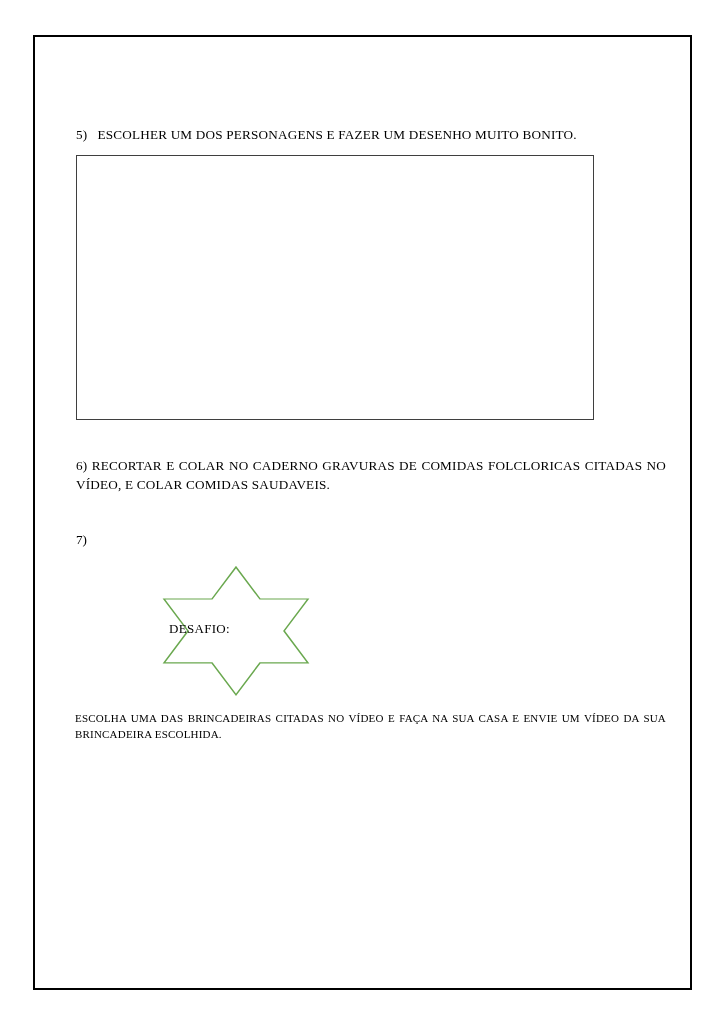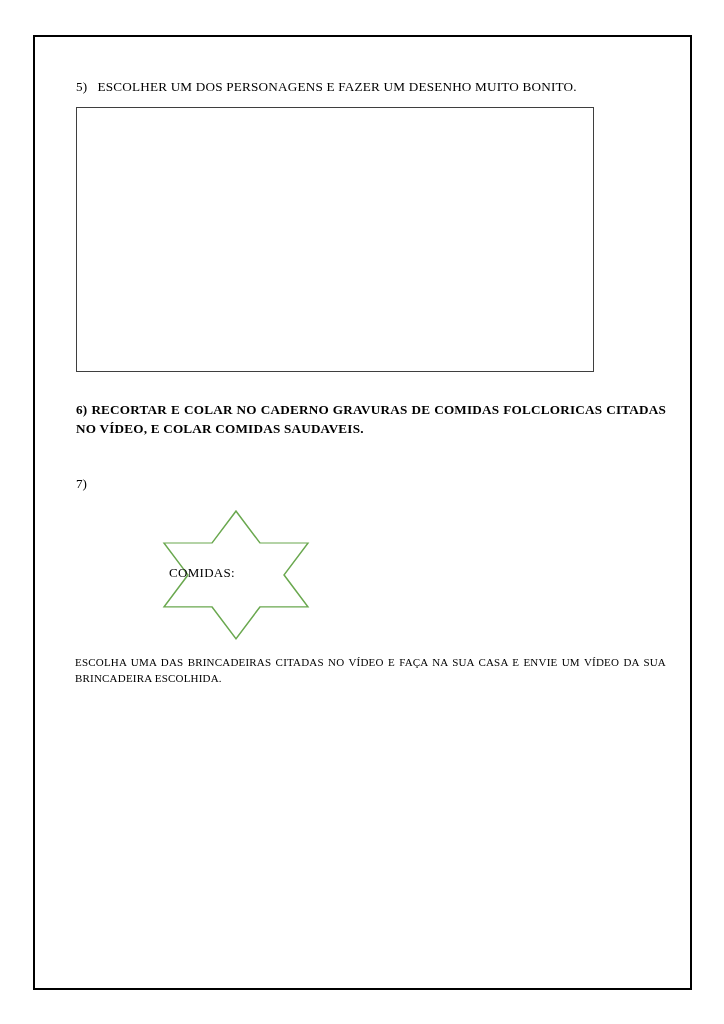--- a/index.html
+++ b/index.html
@@ -36,38 +36,38 @@
     width: 590px;
   }
   .q-line {
     font-size: 13.2px;
     letter-spacing: 0.2px;
     line-height: 1.35;
     margin: 0;
   }
   .q5 {
     margin-bottom: 11px;
+    margin-top: 48px;
   }
   .q5 .num {
     margin-right: 10px;
   }
   .draw-box {
     width: 518px;
     height: 265px;
     border: 1px solid #3f3f3f;
     box-sizing: border-box;
     margin: 0 0 0 0;
   }
   .q6 {
-    margin-top: 28px;
+    margin-top: 36px;
     text-align: justify;
     font-size: 13.2px;
     line-height: 1.45;
     letter-spacing: 0.2px;
-    font-weight: bold;
   }
   .q7 {
     margin-top: 38px;
     font-size: 13.2px;
   }
   .star-wrap {
     position: relative;
     width: 590px;
     height: 140px;
     margin-top: 2px;
@@ -111,19 +111,19 @@
       <span>6)</span>
       <span>RECORTAR E COLAR NO CADERNO GRAVURAS DE COMIDAS FOLCLORICAS CITADAS NO VÍDEO, E COLAR COMIDAS SAUDAVEIS.</span>
     </p>
 
     <p class="q7">7)</p>
 
     <div class="star-wrap">
       <svg class="star-svg" width="200" height="140" viewBox="0 0 200 140">
         <polygon points="100,8 124,50 172,50 148,92 172,134 124,134 100,176 76,134 28,134 52,92 28,50 76,50" fill="#ffffff" stroke="#6aa84f" stroke-width="1.6" transform="scale(1,0.76)"></polygon>
       </svg>
-      <span class="star-label">COMIDAS:</span>
+      <span class="star-label">DESAFIO:</span>
     </div>
 
     <p class="q7-text">ESCOLHA UMA DAS BRINCADEIRAS CITADAS NO VÍDEO E FAÇA NA SUA CASA E ENVIE UM VÍDEO DA SUA BRINCADEIRA ESCOLHIDA.</p>
 
   </div>
 </div>
 
 </body></html>

